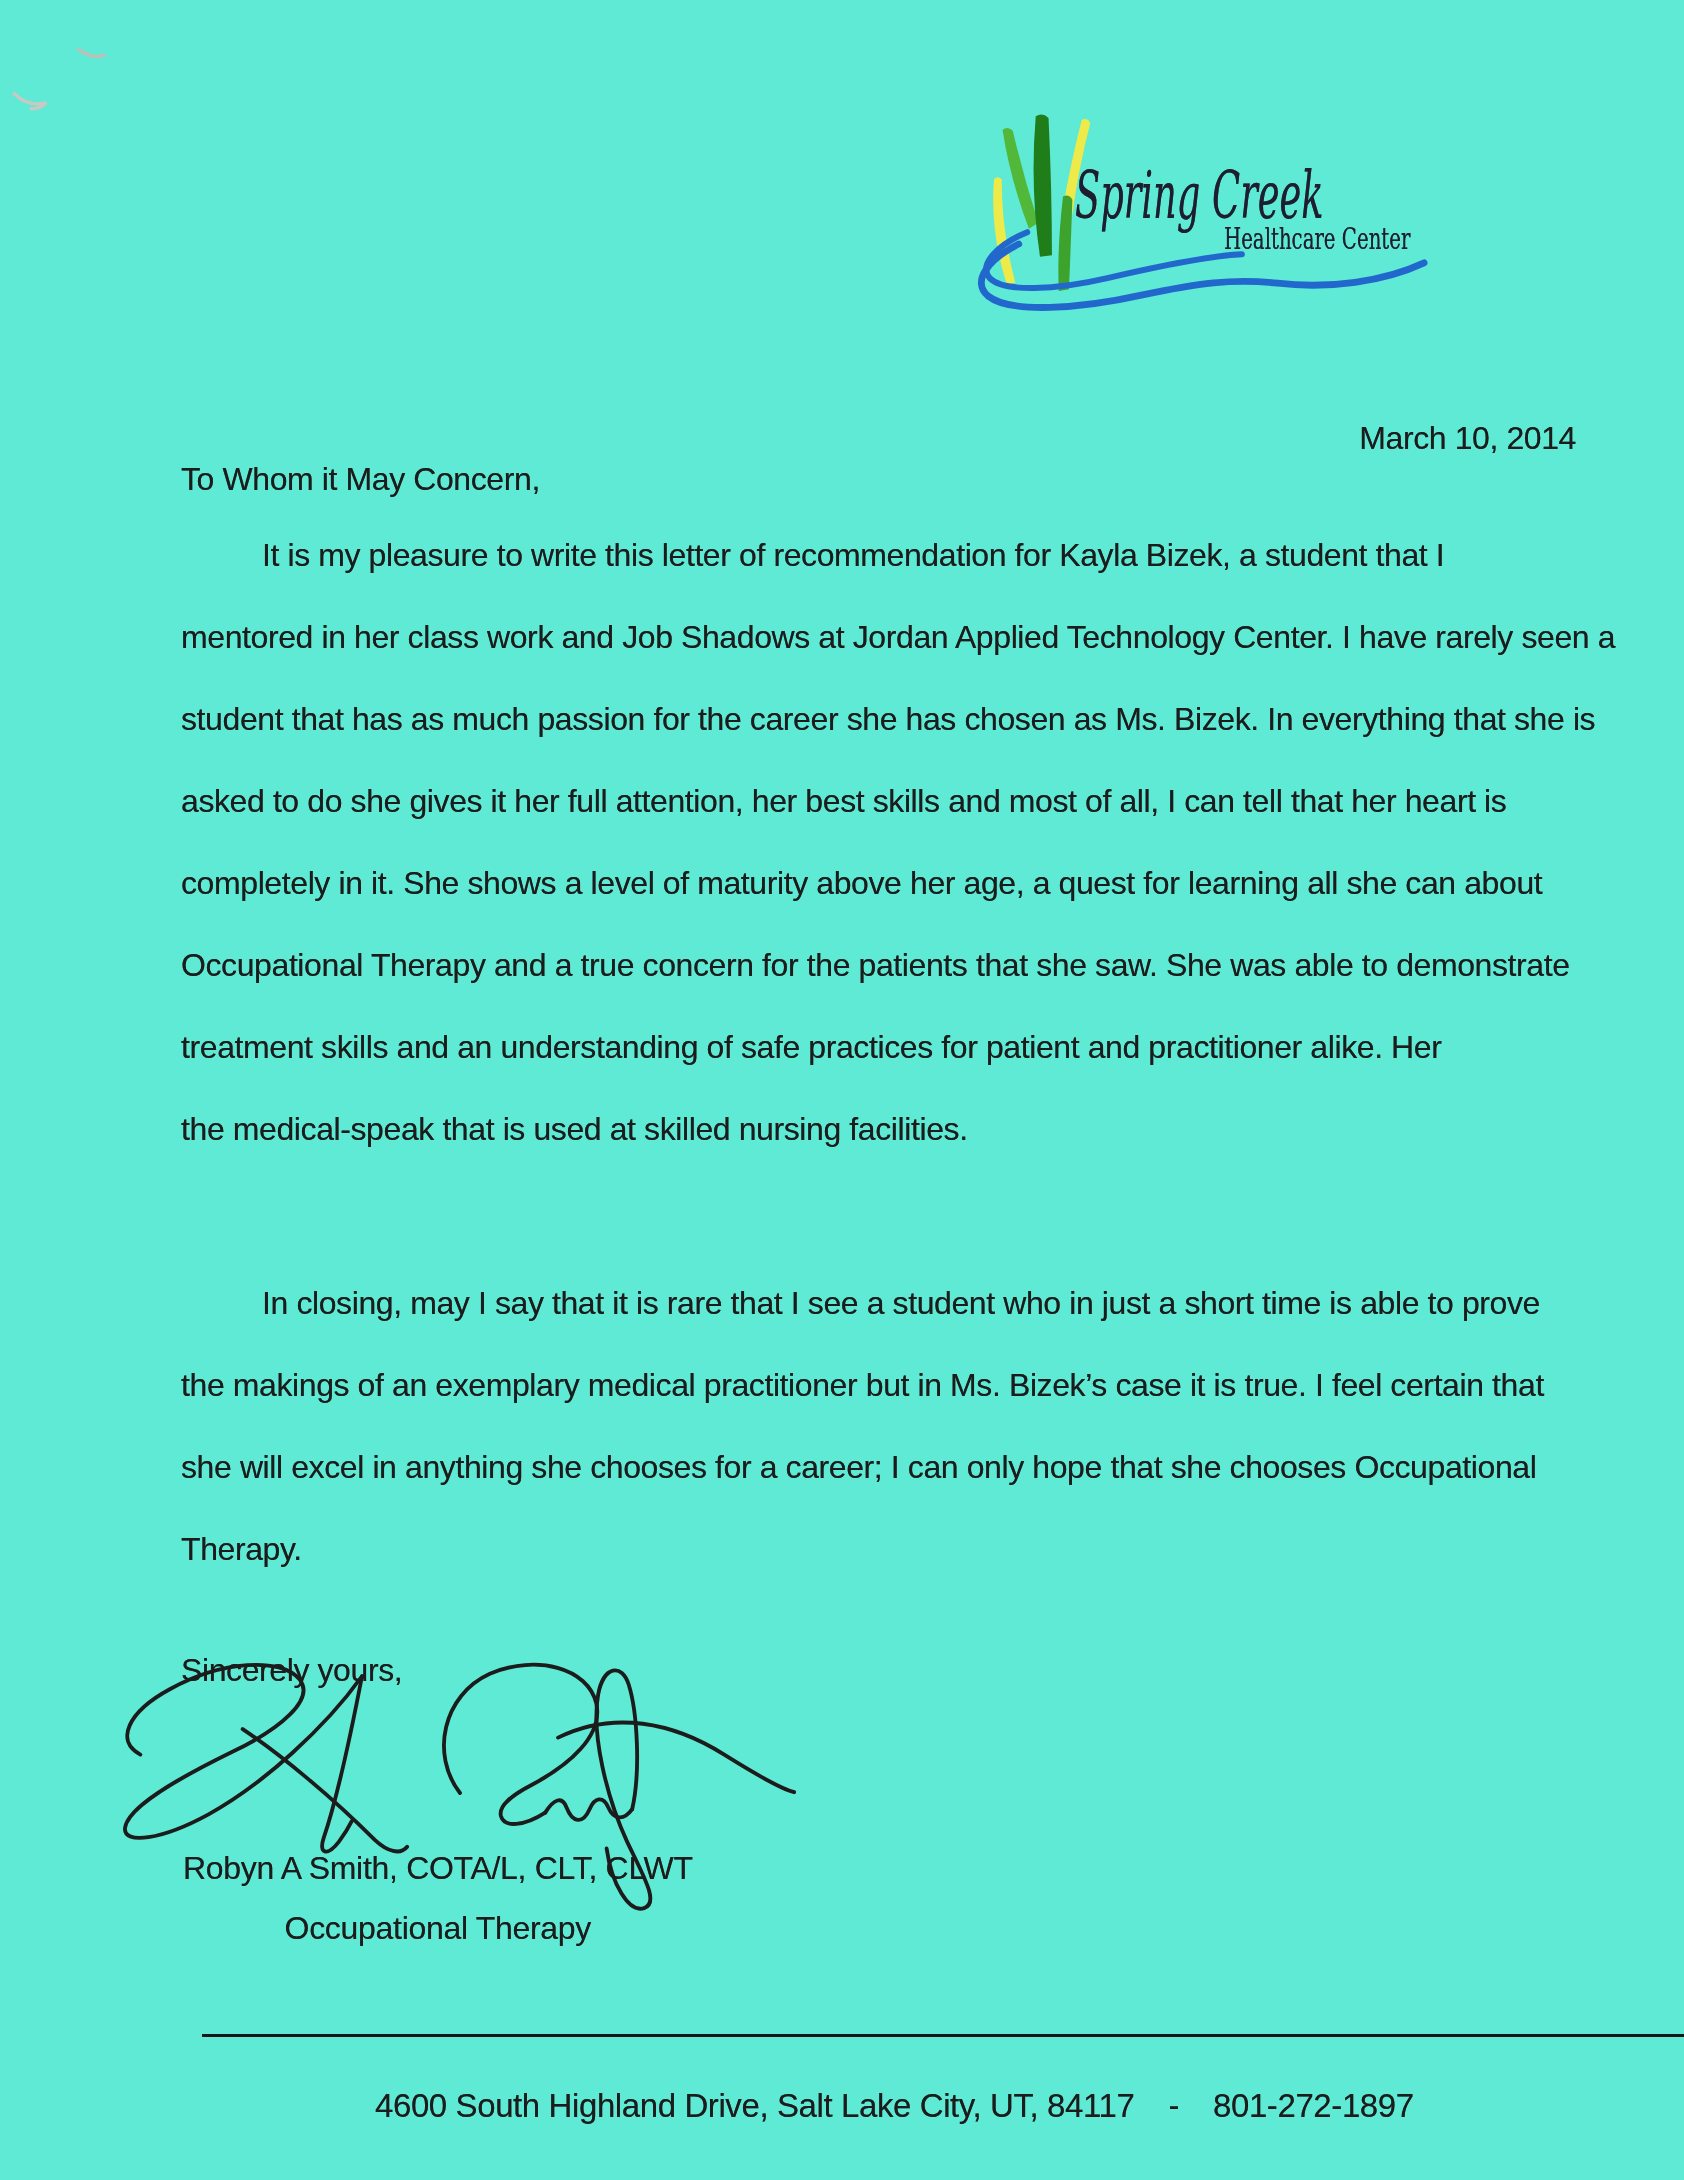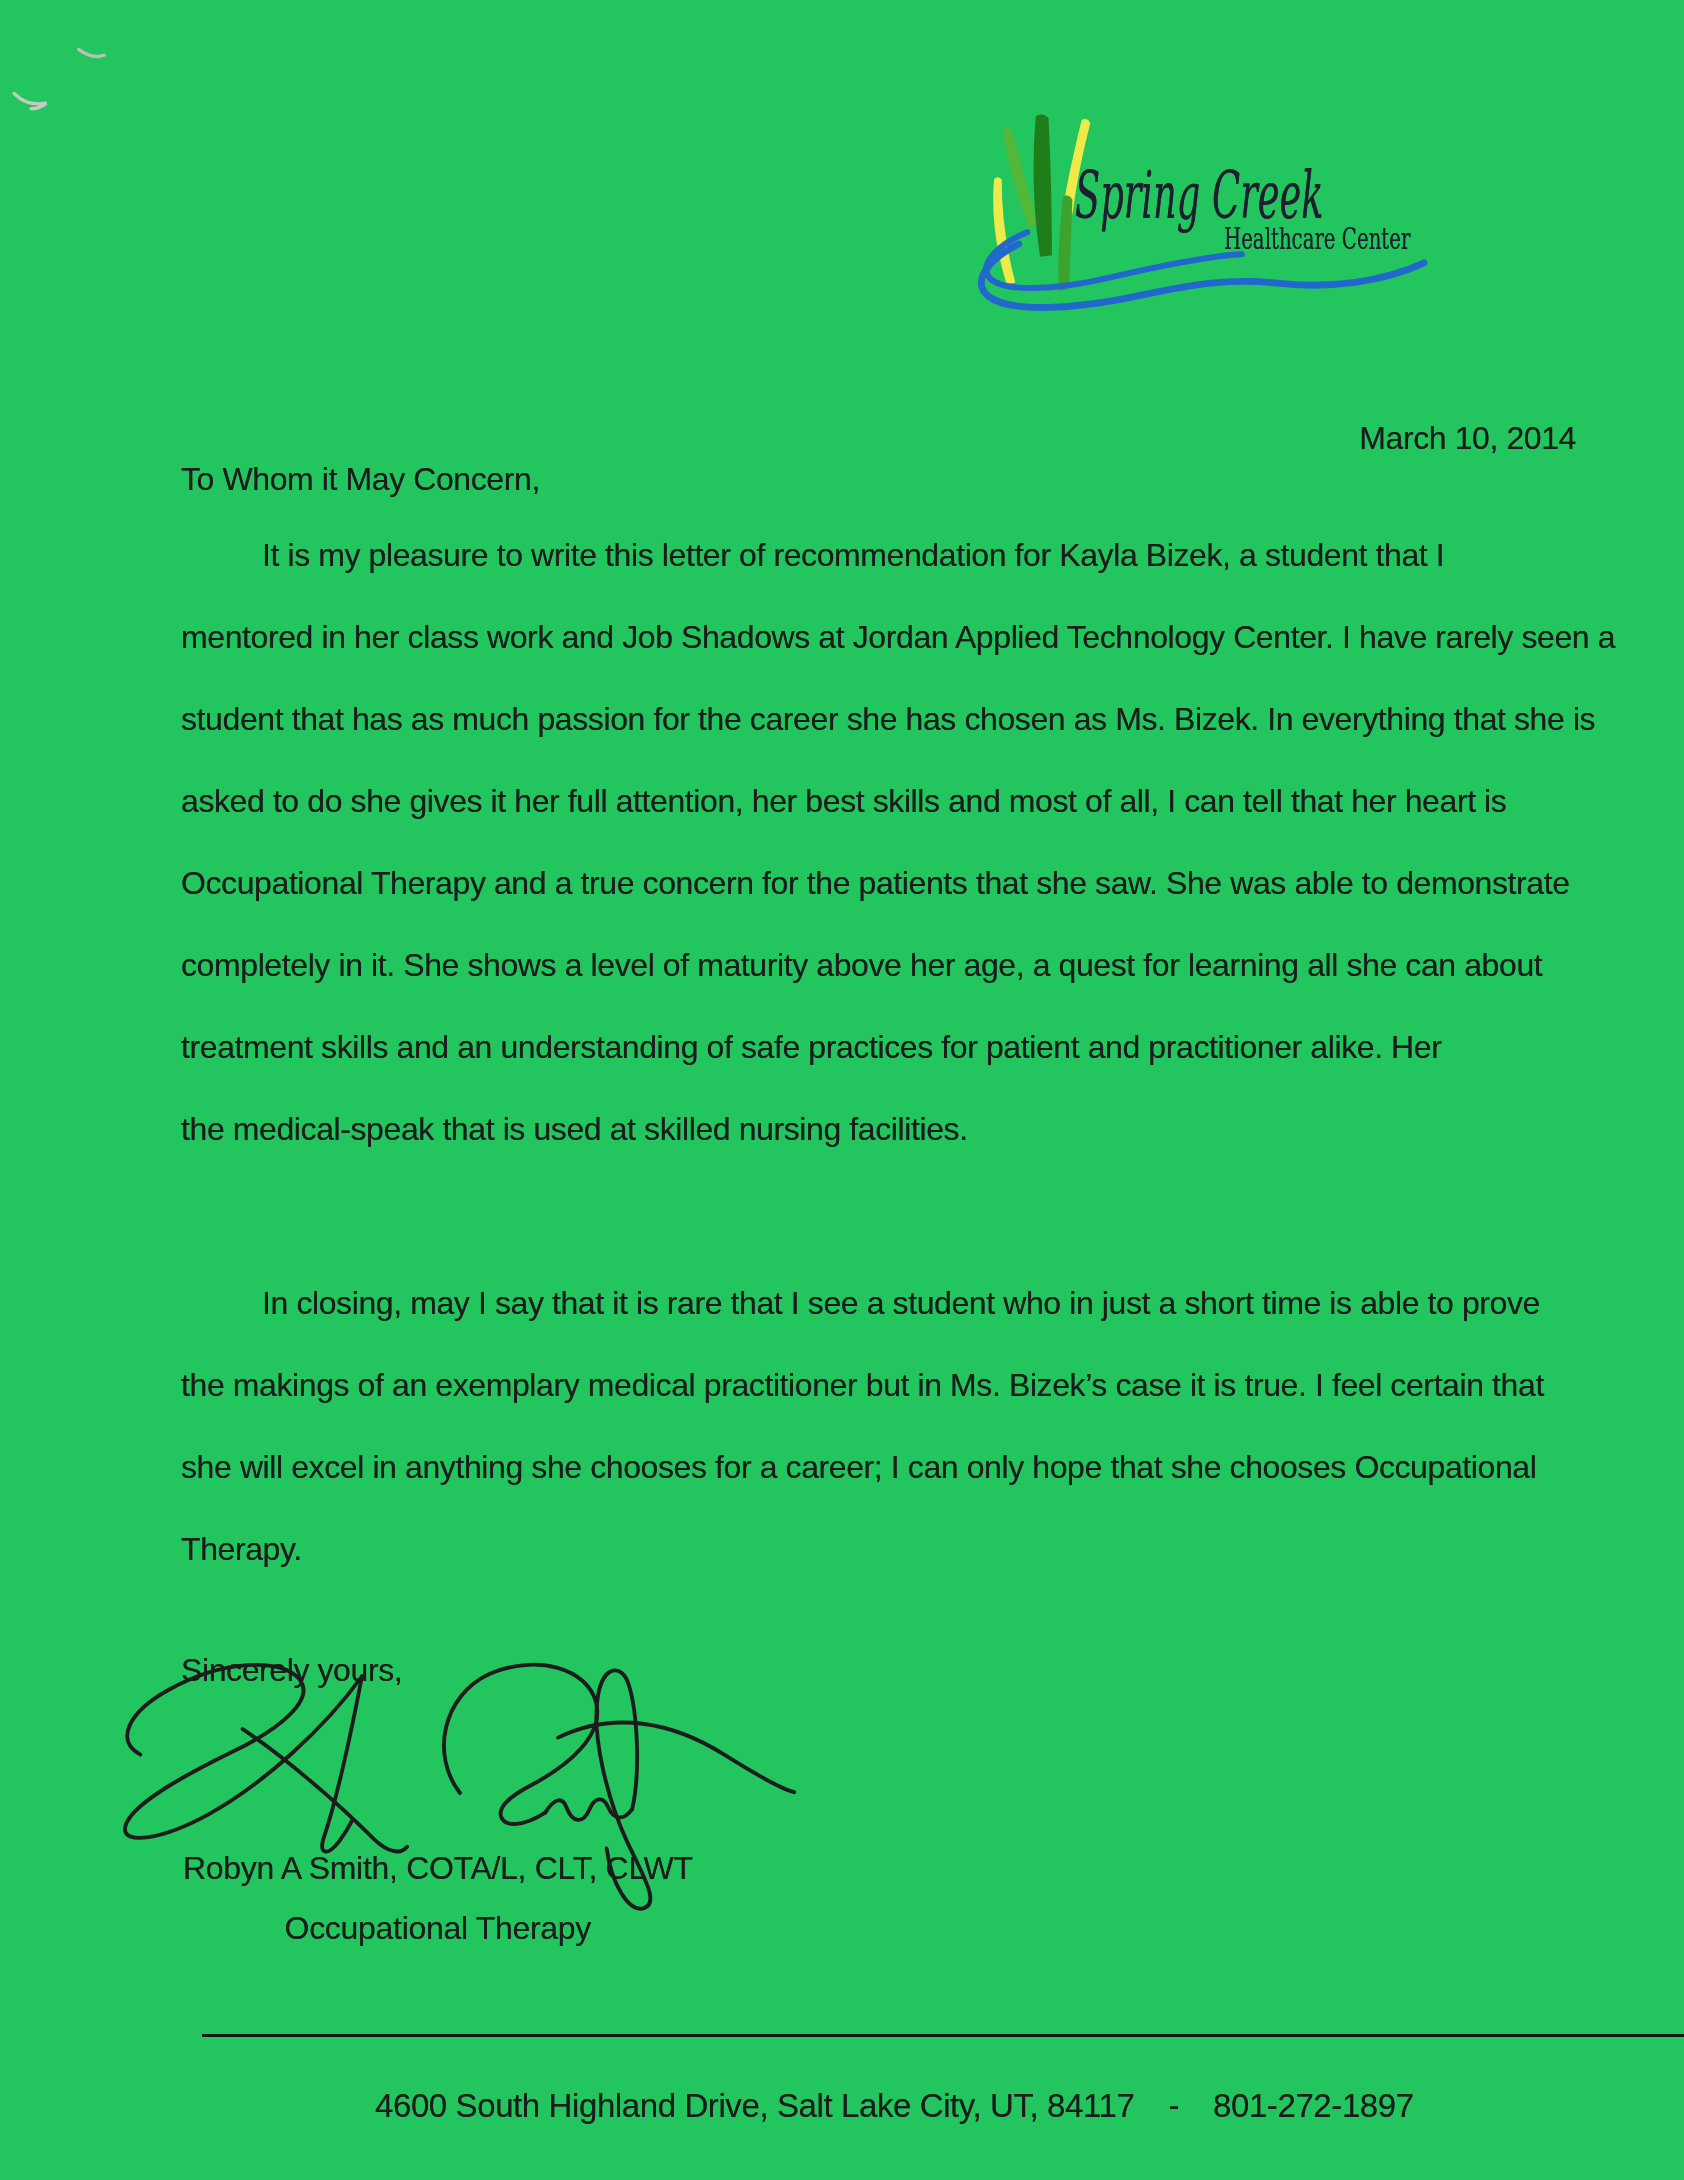--- a/index.html
+++ b/index.html
@@ -1,20 +1,20 @@
 <!DOCTYPE html>
 <html style="font-size:13.6px"><head>
 <meta charset="utf-8">
 <style>
   html,body{margin:0;padding:0;background:#e9e9e7;}
   .page{
     position:relative;
     width:1685px;height:2181px;
     margin:0 auto;
-    background:#22c55e;
+    background:#5eead4;
     overflow:hidden;
     color:#1c1c1c;
     font-family:"Liberation Sans", sans-serif;
     text-shadow:0 0 0.5px rgba(20,20,20,.65); 
   }
   .abs{position:absolute;}
 
   
   .logo-wrap{left:954px;top:82px;width:545px;height:256px;}
   .logo-wrap svg{display:block;width:100%;height:100%;}
@@ -120,22 +120,22 @@
 
   <div class="abs date-line">March 10, 2014</div>
 
   <div class="abs salutation">To Whom it May Concern,</div>
 
   <div id="para1" class="abs para">
     <div class="line indent">It is my pleasure to write this letter of recommendation for Kayla Bizek, a student that I</div>
     <div class="line">mentored in her class work and Job Shadows at Jordan Applied Technology Center. I have rarely seen a</div>
     <div class="line">student that has as much passion for the career she has chosen as Ms. Bizek. In everything that she is</div>
     <div class="line">asked to do she gives it her full attention, her best skills and most of all, I can tell that her heart is</div>
+    <div class="line">completely in it. She shows a level of maturity above her age, a quest for learning all she can about</div>
     <div class="line">Occupational Therapy and a true concern for the patients that she saw. She was able to demonstrate</div>
-    <div class="line">completely in it. She shows a level of maturity above her age, a quest for learning all she can about</div>
     <div class="line">treatment skills and an understanding of safe practices for patient and practitioner alike. Her</div>
     <div class="line">the medical-speak that is used at skilled nursing facilities.</div>
   </div>
 
   <div id="para2" class="abs para">
     <div class="line indent">In closing, may I say that it is rare that I see a student who in just a short time is able to prove</div>
     <div class="line">the makings of an exemplary medical practitioner but in Ms. Bizek’s case it is true.  I feel certain that</div>
     <div class="line">she will excel in anything she chooses for a career; I can only hope that she chooses Occupational</div>
     <div class="line">Therapy.</div>
   </div>

